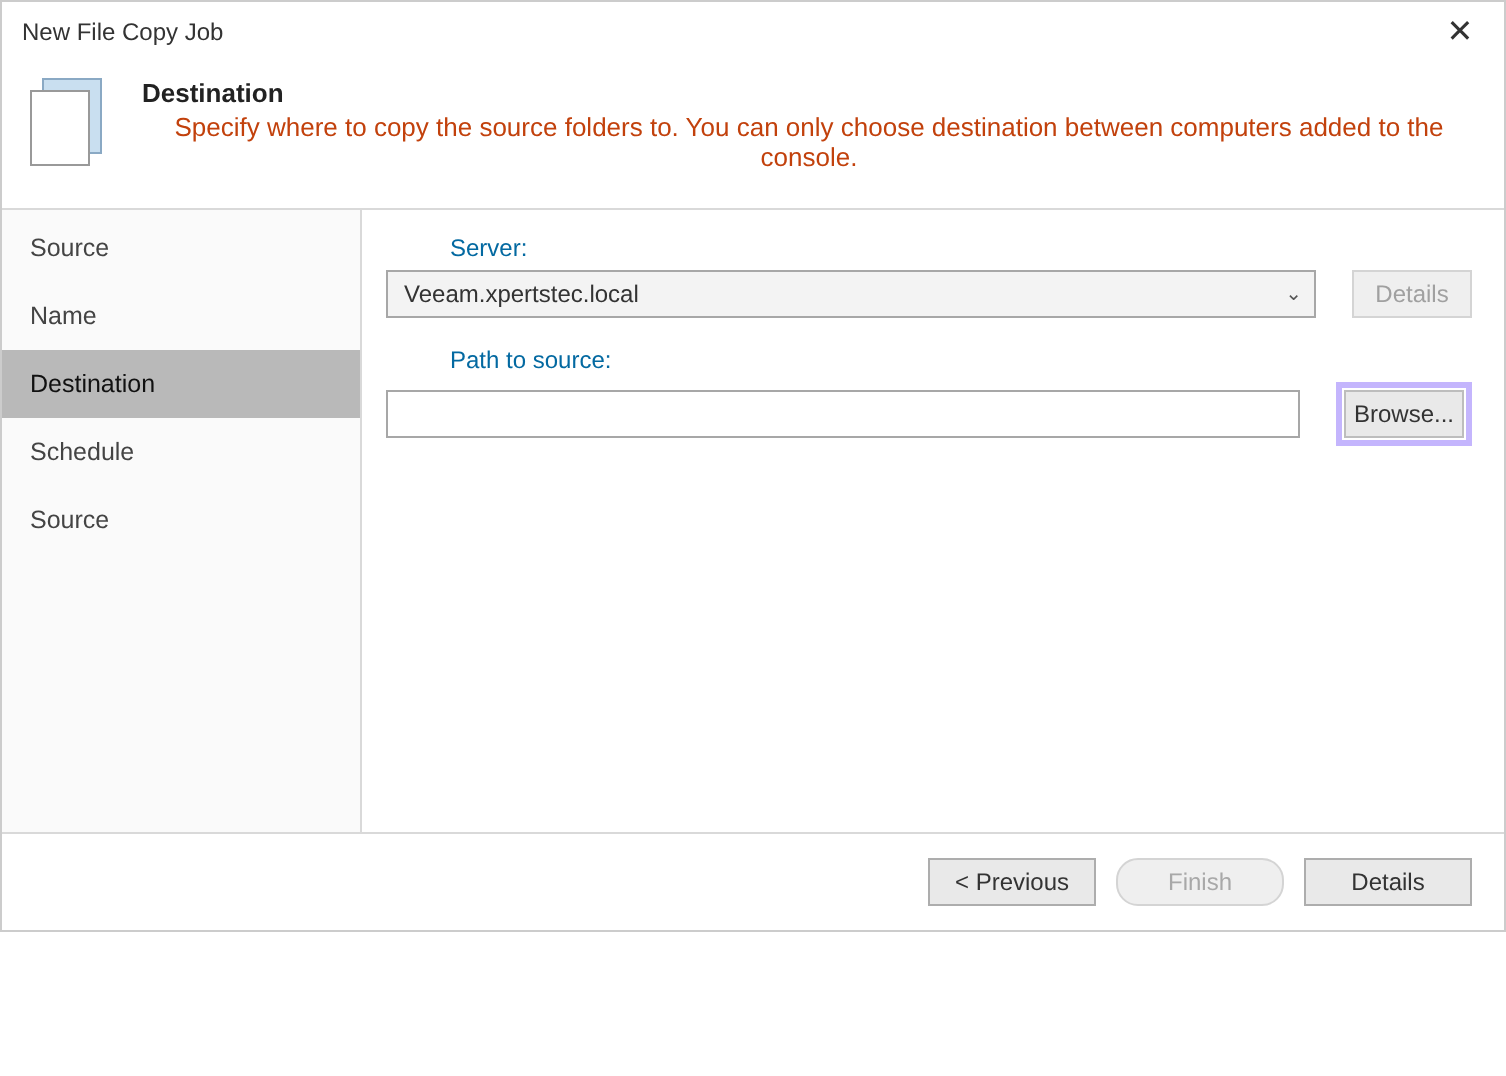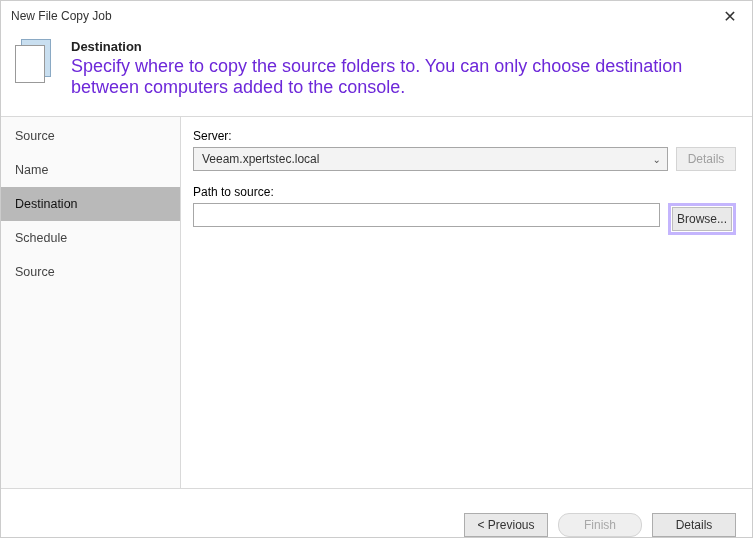--- a/index.html
+++ b/index.html
@@ -1,18 +1,18 @@
 <!DOCTYPE html>
 <html><head>
 <meta charset="utf-8">
 <style>
 * { box-sizing: border-box; margin: 0; padding: 0; font-family: "Segoe UI", Tahoma, sans-serif; }
 body { background: #fff; }
 .window {
-  width: 753px; height: 538px; border: 1px solid #ccc; position: relative;
+  width: 753px; height: 466px; border: 1px solid #ccc; position: relative;
   display: flex; flex-direction: column; background: #fff;
 }
 .titlebar {
   height: 30px; display: flex; align-items: center; justify-content: space-between;
   padding: 0 0 0 10px; font-size: 12px; color: #333;
 }
 .close-btn {
   width: 44px; height: 30px; display: flex; align-items: center; justify-content: center;
   font-size: 16px; color: #333; cursor: pointer;
 }
@@ -25,59 +25,59 @@
 .doc-icon .page-back {
   position: absolute; left: 6px; top: 0; width: 30px; height: 38px;
   background: #c9dff0; border: 1px solid #8aa9c4;
 }
 .doc-icon .page-front {
   position: absolute; left: 0; top: 6px; width: 30px; height: 38px;
   background: #fff; border: 1px solid #999;
 }
 .header-text { flex: 1; }
 .header-title { font-size: 13px; font-weight: 600; color: #222; margin-bottom: 2px; }
-.header-desc  { font-size: 18px; color: #6d28d9; }
+.header-desc  { font-size: 13px; color: #c2410c; text-align: center; }
 .body {
   flex: 1; display: flex; border-top: 1px solid #d9d9d9; border-bottom: 1px solid #d9d9d9;
   min-height: 0;
 }
 .sidebar {
   width: 180px; border-right: 1px solid #d9d9d9; background: #fafafa;
   display: flex; flex-direction: column; padding-top: 2px;
 }
 .step {
   font-size: 12.5px; color: #444; padding: 10px 14px; cursor: pointer;
 }
 .step.active { background: #b9b9b9; color: #111; }
 .content {
   flex: 1; padding: 12px 16px 12px 12px; font-size: 12px; color: #333;
 }
-.field-label { font-size: 12px; margin-bottom: 4px; color: #000000; }
-.row { display: flex; gap: 8px; margin-bottom: 14px; }
+.field-label { font-size: 12px; margin-bottom: 4px; color: #0369a1; margin-left: 32px; }
+.row { display: flex; gap: 18px; align-items: center; margin-bottom: 14px; }
 .server-select {
   flex: 1; height: 24px; border: 1px solid #a7a7a7; background: #f3f3f3;
   display: flex; align-items: center; justify-content: space-between;
   padding: 0 6px 0 8px; font-size: 12px; color: #333;
 }
 .chev { font-size: 10px; color: #555; }
 .btn {
   height: 24px; min-width: 60px; padding: 0 2px; font-size: 12px;
   background: #e9e9e9; border: 1px solid #bdbdbd; color: #333; cursor: pointer;
   display: inline-flex; align-items: center; justify-content: center;
 }
 .btn.disabled { color: #a0a0a0; background: #efefef; border-color: #d4d4d4; cursor: default; }
 .folder-input {
   flex: 1; height: 24px; border: 1px solid #a7a7a7; padding: 0 6px; font-size: 12px;
   background: #fff;
 }
 .browse-wrap {
   border: 3px solid #c4b5fd; padding: 1px;
 }
 .footer {
-  height: 48px; display: flex; align-items: flex-end; justify-content: flex-end;
+  height: 48px; display: flex; align-items: center; justify-content: flex-end;
   gap: 10px; padding: 0 16px;
 }
 .fbtn {
   height: 24px; width: 84px; font-size: 12px; background: #e9e9e9;
   border: 1px solid #adadad; color: #333; cursor: pointer;
 }
 .fbtn.primary { border: 2px solid #2e75c9; background: #eef4fb; }
 .fbtn.disabled { color: #a8a8a8; border-color: #d4d4d4; background: #efefef; cursor: default; border-radius: 11px; }
 </style>
 </head>

